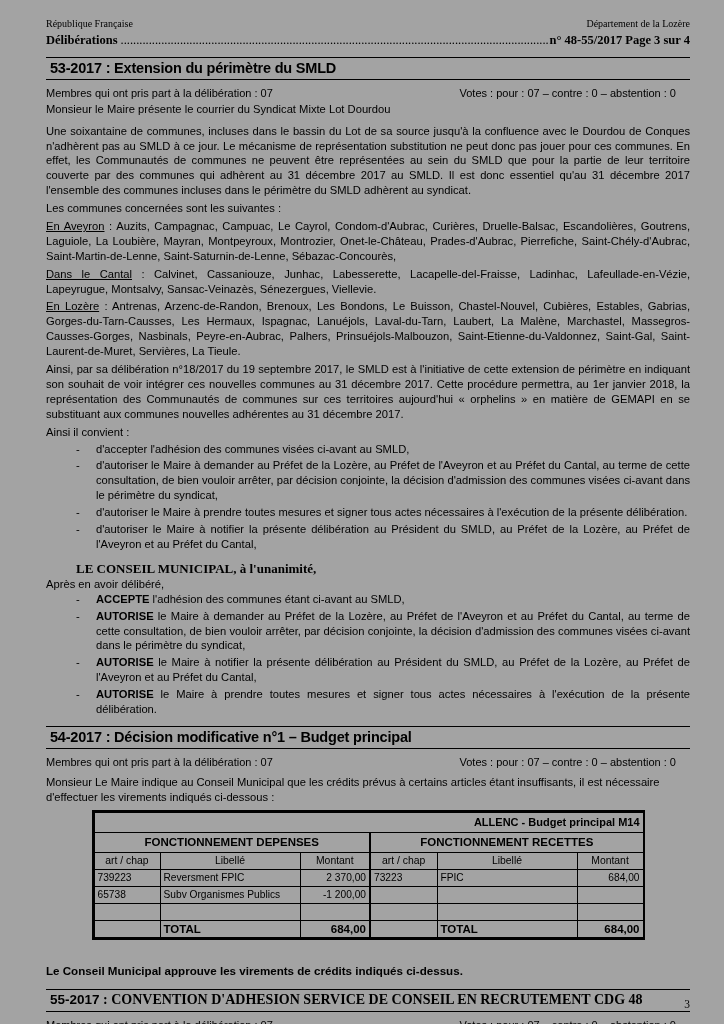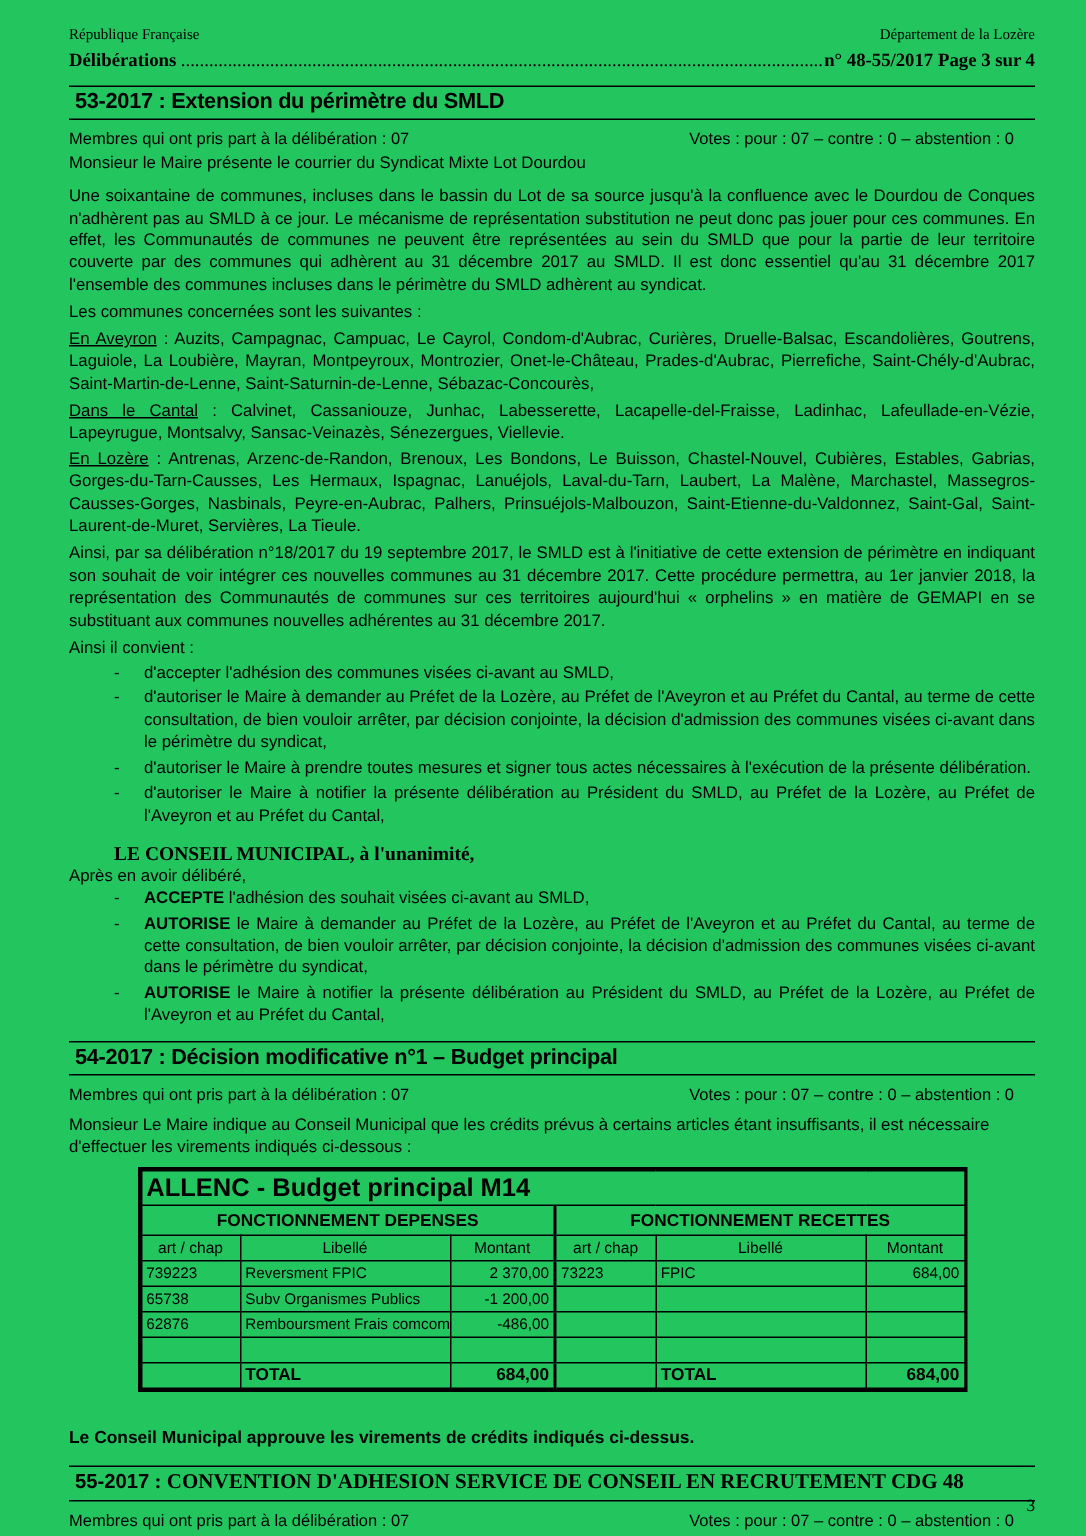--- a/index.html
+++ b/index.html
@@ -6,21 +6,21 @@
   html, body {
     margin: 0;
     padding: 0;
     background: #ffffff;
   }
   .page {
     position: relative;
     width: 724px;
     height: 1024px;
     margin: 0 auto;
-    background: #22c55e;
+    background: #a3a3a3;
     color: #000000;
     font-family: "Liberation Sans", sans-serif;
     box-sizing: border-box;
     padding: 18px 34px 10px 46px;
     overflow: hidden;
   }
 
   
   .doc-header {
     font-family: "Liberation Serif", serif;
@@ -146,23 +146,23 @@
   }
   table.budget td {
     border: 1px solid #000;
     padding: 1px 3px;
     height: 14px;
     vertical-align: middle;
     overflow: hidden;
     white-space: nowrap;
   }
   .bt-title {
-    text-align: left;
-    font-weight: bold;
-    font-size: 17px;
+    text-align: right;
+    font-weight: bold;
+    font-size: 11px;
     height: 17px !important;
   }
   .bt-group {
     text-align: center;
     font-weight: bold;
     font-size: 11.5px;
     height: 17px !important;
   }
   .bt-colhead {
     text-align: center;
@@ -232,23 +232,24 @@
     <li>d'accepter l'adhésion des communes visées ci-avant au SMLD,</li>
     <li>d'autoriser le Maire à demander au Préfet de la Lozère, au Préfet de l'Aveyron et au Préfet du Cantal, au terme de cette consultation, de bien vouloir arrêter, par décision conjointe, la décision d'admission des communes visées ci-avant dans le périmètre du syndicat,</li>
     <li>d'autoriser le Maire à prendre toutes mesures et signer tous actes nécessaires à l'exécution de la présente délibération.</li>
     <li>d'autoriser le Maire à notifier la présente délibération au Président du SMLD, au Préfet de la Lozère, au Préfet de l'Aveyron et au Préfet du Cantal,</li>
   </ul>
 
   <div class="conseil-head">LE CONSEIL MUNICIPAL, à l'unanimité,</div>
   <div class="apres">Après en avoir délibéré,</div>
 
   <ul class="dash">
-    <li><span class="b">ACCEPTE</span><span> l'adhésion des souhait visées ci-avant au SMLD,</span></li>
+    <li><span class="b">ACCEPTE</span><span> l'adhésion des communes étant ci-avant au SMLD,</span></li>
     <li><span class="b">AUTORISE</span><span> le Maire à demander au Préfet de la Lozère, au Préfet de l'Aveyron et au Préfet du Cantal, au terme de cette consultation, de bien vouloir arrêter, par décision conjointe, la décision d'admission des communes visées ci-avant dans le périmètre du syndicat,</span></li>
     <li><span class="b">AUTORISE</span><span> le Maire à notifier la présente délibération au Président du SMLD, au Préfet de la Lozère, au Préfet de l'Aveyron et au Préfet du Cantal,</span></li>
+    <li><span class="b">AUTORISE</span><span> le Maire à prendre toutes mesures et signer tous actes nécessaires à l'exécution de la présente délibération.</span></li>
   </ul>
 
   <div class="sec-head">
     <div class="t">54-2017 : Décision modificative n°1 – Budget principal</div>
   </div>
 
   <div class="votes-line">
     <span>Membres qui ont pris part à la délibération : 07</span>
     <span class="right">Votes : pour : 07 – contre : 0 – abstention : 0</span>
   </div>
@@ -291,28 +292,20 @@
       </tr>
       <tr>
         <td>65738</td>
         <td>Subv Organismes Publics</td>
         <td class="num thickright">-1 200,00</td>
         <td></td>
         <td></td>
         <td class="num"></td>
       </tr>
       <tr>
-        <td>62876</td>
-        <td>Remboursment Frais comcom</td>
-        <td class="num thickright">-486,00</td>
-        <td></td>
-        <td></td>
-        <td class="num"></td>
-      </tr>
-      <tr>
         <td>&nbsp;</td>
         <td>&nbsp;</td>
         <td class="num thickright">&nbsp;</td>
         <td>&nbsp;</td>
         <td>&nbsp;</td>
         <td class="num">&nbsp;</td>
       </tr>
       <tr>
         <td>&nbsp;</td>
         <td class="bold" style="font-size:11.5px">TOTAL</td>

